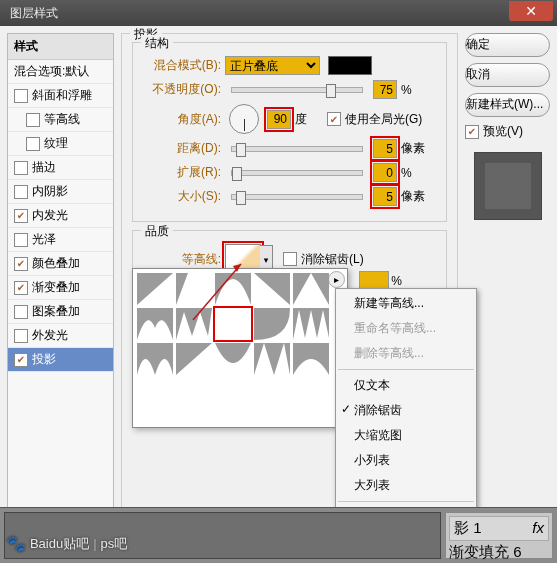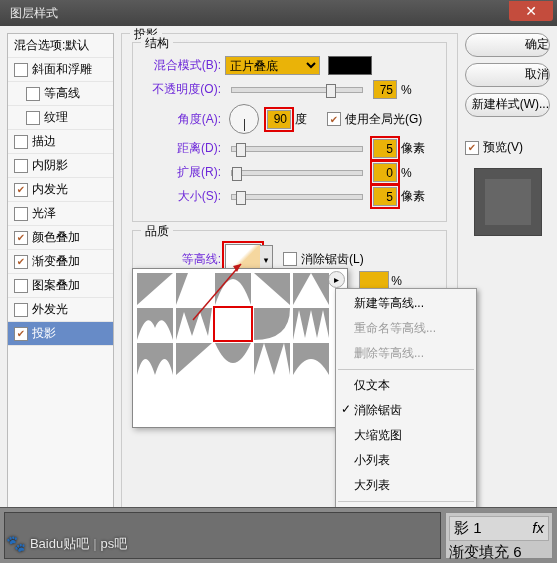--- a/index.html
+++ b/index.html
@@ -11,35 +11,35 @@
 .left-hdr{background:#e3e3e3;border-bottom:1px solid #ccc;padding:4px 6px;font-weight:bold}
 .left-row{padding:3px 6px;border-bottom:1px solid #e6e6e6;display:flex;align-items:center;gap:4px;cursor:pointer}
 .left-row.sel{background:#678bc7;color:#fff}
 .left-row.sub{padding-left:18px}
 .cb{width:12px;height:12px;border:1px solid #888;background:#fff;display:inline-flex;align-items:center;justify-content:center;font-size:10px;color:#b05e2e}
 .cb.on::after{content:"✔"}
 .mid{flex:1;margin:7px;display:flex;flex-direction:column;gap:6px}
 .group{border:1px solid #ccc;padding:8px 10px 10px;position:relative;background:#f0f0f0}
 .group-lab{position:absolute;top:-8px;left:8px;background:#f0f0f0;padding:0 4px}
 .frow{display:flex;align-items:center;margin:5px 0;gap:4px}
-.frow .lab{width:78px;text-align:right;color:#6d28d9}
+.frow .lab{width:78px;text-align:right;color:#a16207}
 select,input[type=text]{height:19px;font-size:12px;border:1px solid #999;background:#eab308;box-sizing:border-box}
 select{width:95px}
 .swatch{width:42px;height:17px;background:#000;border:1px solid #666;margin-left:4px}
 .slider{flex:1;max-width:130px;height:4px;background:#ddd;border:1px solid #aaa;position:relative;margin:0 6px}
 .slider .th{position:absolute;top:-4px;width:8px;height:12px;background:#eee;border:1px solid #777}
 .num{width:24px;text-align:right;padding-right:3px}
 .unit{width:28px}
 .redbox{outline:2px solid #e00000;outline-offset:1px}
 .dial{width:28px;height:28px;border:1px solid #888;border-radius:50%;background:#f5f5f5;position:relative;margin:0 4px}
 .dial::after{content:"";position:absolute;left:50%;top:50%;width:1px;height:12px;background:#333;transform-origin:top;transform:rotate(0deg)}
 .contour-sw{width:34px;height:28px;border:1px solid #888;background:linear-gradient(135deg,#fff 45%,#f5d79f 55%);display:inline-block;position:relative;cursor:pointer}
 .contour-sw .dd{position:absolute;right:-13px;top:0;width:12px;height:28px;background:#e6e6e6;border:1px solid #888;border-left:none;text-align:center;line-height:28px;font-size:9px}
 .right{width:85px;padding:7px 7px 0 0;display:flex;flex-direction:column;gap:6px}
-.btn{height:22px;border:1px solid #999;background:linear-gradient(#fdfdfd,#e4e4e4);border-radius:12px;text-align:right;line-height:20px;cursor:pointer}
+.btn{height:22px;border:1px solid #999;background:linear-gradient(#fdfdfd,#e4e4e4);border-radius:12px;text-align:left;line-height:20px;cursor:pointer}
 .preview-box{width:66px;height:66px;background:#666;border:1px solid #444;margin:6px auto;box-shadow:inset 0 0 0 10px #555}
 
 .picker{position:absolute;left:132px;top:268px;width:206px;height:150px;background:#fff;border:1px solid #888;box-shadow:2px 2px 6px rgba(0,0,0,.3);padding:4px;display:flex;flex-wrap:wrap;align-content:flex-start;gap:3px}
 .picker .opt{width:36px;height:32px;background:#9b9b9b;position:relative;cursor:pointer}
 .picker .opt svg{position:absolute;inset:0}
 .picker .opt.sel{outline:2px solid #e00000}
 .picker .gear{position:absolute;right:2px;top:2px;width:15px;height:15px;border:1px solid #aaa;border-radius:50%;background:#eee;font-size:10px;text-align:center;line-height:15px;cursor:pointer}
 .picker .pct{position:absolute;right:-55px;top:2px;display:flex;align-items:center;gap:2px}
 .picker .pct input{width:30px}
 
@@ -60,20 +60,21 @@
 </head>
 <body>
 
 <div class="titlebar">
   <span class="ttl">图层样式</span>
   <div class="close-x">✕</div>
 </div>
 
 <div class="dlg">
   <div class="left">
+    <div class="left-hdr">样式</div>
     <div class="left-row">混合选项:默认</div>
     <div id="fxrows">
         <div class="left-row">
           <span class="cb"></span>
           <span>斜面和浮雕</span>
         </div>
         <div class="left-row sub">
           <span class="cb"></span>
           <span>等高线</span>
         </div>
@@ -190,21 +191,21 @@
         </div>
       </div>
 
     </div>
   </div>
 
   <div class="right">
     <div class="btn">确定</div>
     <div class="btn">取消</div>
     <div class="btn">新建样式(W)...</div>
-    <div style="display:flex;align-items:center;gap:4px;margin-top:16px">
+    <div style="display:flex;align-items:center;gap:4px;margin-top:0">
       <span class="cb on"></span>
       <span>预览(V)</span>
     </div>
     <div class="preview-box"></div>
   </div>
 </div>
 
 <div class="picker">
   <div class="gear">▸</div>
   <div class="pct">

